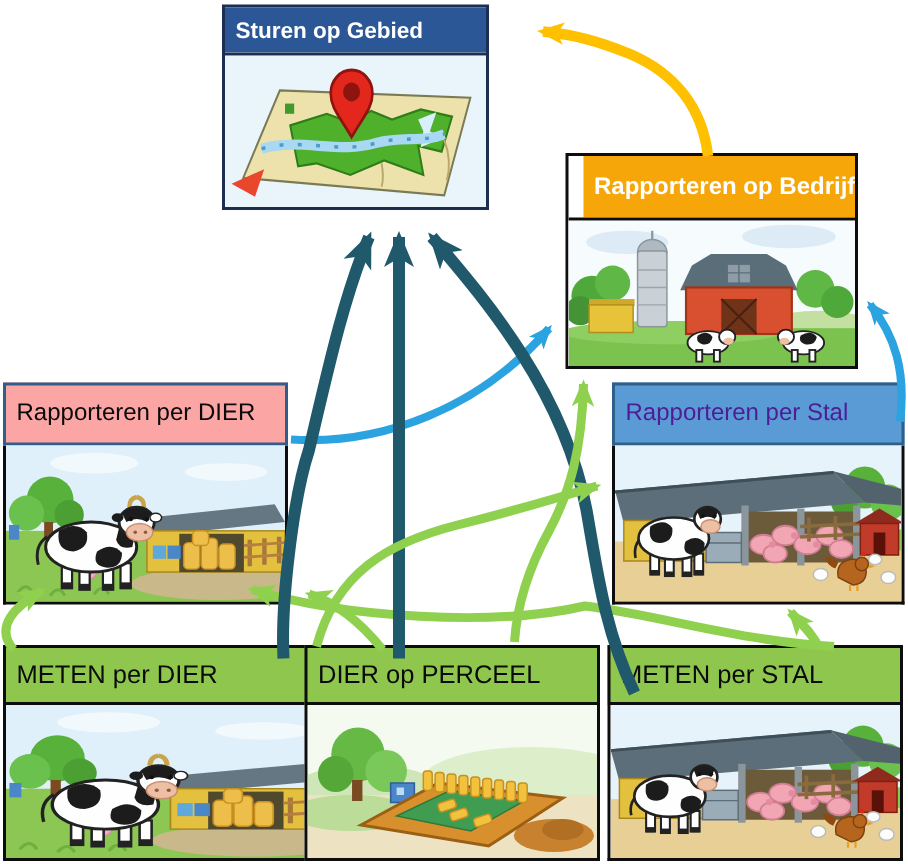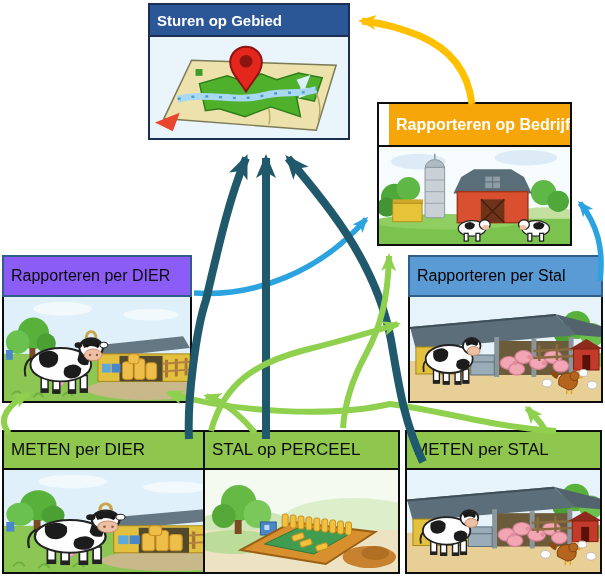--- a/index.html
+++ b/index.html
@@ -4,21 +4,21 @@
 <style>
   html,body{margin:0;padding:0;background:#fff;}
   #stage{position:relative;width:605px;height:576px;background:#ffffff;overflow:hidden;
          font-family:"Liberation Sans", sans-serif;}
   .box{position:absolute;display:flex;flex-direction:column;box-sizing:border-box;}
   .box-header{box-sizing:border-box;display:flex;align-items:center;padding:0 7px;
               white-space:nowrap;overflow:hidden;}
   .box-img{box-sizing:border-box;flex:1;overflow:hidden;background:#fff;}
   .box-img svg{display:block;width:100%;height:100%;}
   
-  #box-sturen{left:148px;top:3px;width:202px;height:137px;border:2px solid #1c2f52;}
+  #box-sturen{left:148px;top:3px;width:178px;height:137px;border:2px solid #1c2f52;}
   #box-sturen .box-header{height:30px;font-size:15px;font-weight:bold;}
   #box-sturen .box-img{border-top:2px solid #1c2f52;}
   #box-bedrijf{left:377px;top:102px;width:195px;height:144px;border:2px solid #0d0d0d;}
   #box-bedrijf .box-header{height:41px;font-size:16px;font-weight:bold;margin-left:10px;}
   #box-bedrijf .box-img{border-top:2px solid #0d0d0d;}
   #box-rapp-dier{left:2px;top:255px;width:190px;height:148px;}
   #box-rapp-stal{left:408px;top:255px;width:195px;height:148px;}
   .rapp .box-header{height:42px;font-size:16px;border:2px solid #2e5f8a;}
   .rapp .box-img{border:2px solid #0d0d0d;border-top:none;}
   #box-meten-dier{left:2px;top:430px;width:221px;height:144px;}
@@ -280,32 +280,32 @@
       <span>Rapporteren op Bedrijf</span>
     </div>
     <div class="box-img">
       <svg viewBox="0 0 195 100" preserveAspectRatio="none">
           <use href="#sym-barn"></use>
         </svg>
     </div>
   </div>
 
   <div class="box rapp" id="box-rapp-dier">
-    <div class="box-header" style="background-color: #8b5cf6; color: rgb(10, 10, 10);">
+    <div class="box-header" style="background-color: #fca5a5; color: rgb(10, 10, 10);">
       <span>Rapporteren per DIER</span>
     </div>
     <div class="box-img">
       <svg viewBox="0 0 190 106" preserveAspectRatio="none">
           <use href="#sym-cowshed"></use>
         </svg>
     </div>
   </div>
 
   <div class="box rapp" id="box-rapp-stal">
-    <div class="box-header" style="background-color: rgb(91, 155, 213); color: #000000;">
+    <div class="box-header" style="background-color: rgb(91, 155, 213); color: #4c1d95;">
       <span>Rapporteren per Stal</span>
     </div>
     <div class="box-img">
       <svg viewBox="0 0 195 104" preserveAspectRatio="none">
           <use href="#sym-stable"></use>
         </svg>
     </div>
   </div>
 
   <div class="box meten" id="box-meten-dier">
@@ -314,21 +314,21 @@
     </div>
     <div class="box-img">
       <svg viewBox="0 0 190 106" preserveAspectRatio="none">
           <use href="#sym-cowshed"></use>
         </svg>
     </div>
   </div>
 
   <div class="box meten" id="box-meten-perceel">
     <div class="box-header" style="background-color: rgb(143, 199, 78); color: rgb(10, 10, 10);">
-      <span>STAL op PERCEEL</span>
+      <span>DIER op PERCEEL</span>
     </div>
     <div class="box-img">
       <svg viewBox="0 0 195 102" preserveAspectRatio="none">
           <use href="#sym-field"></use>
         </svg>
     </div>
   </div>
 
   <div class="box meten" id="box-meten-stal">
     <div class="box-header" style="background-color: rgb(143, 199, 78); color: rgb(10, 10, 10);">

